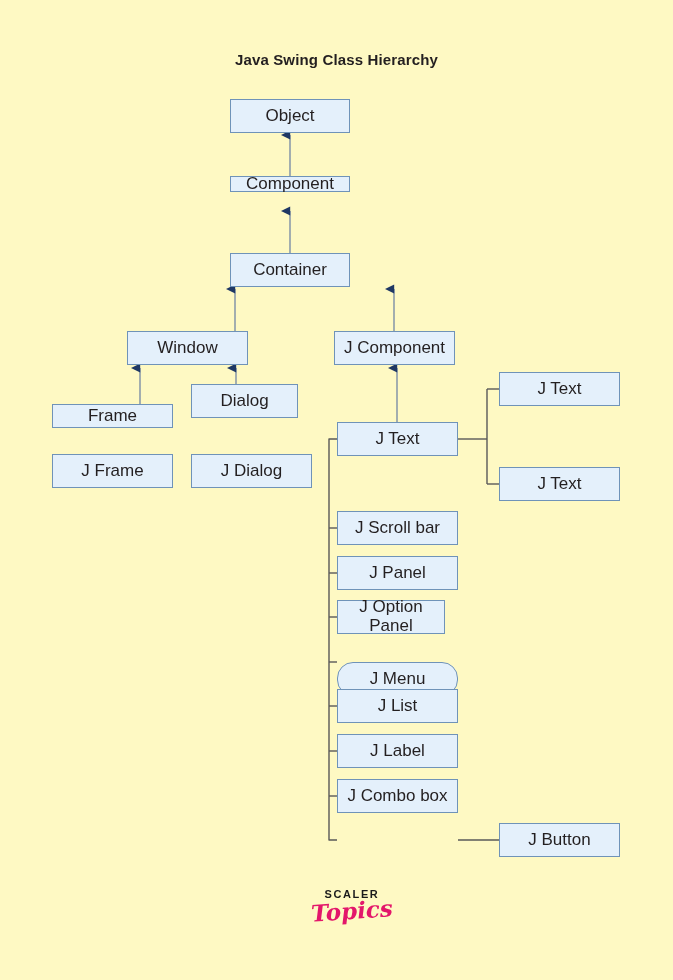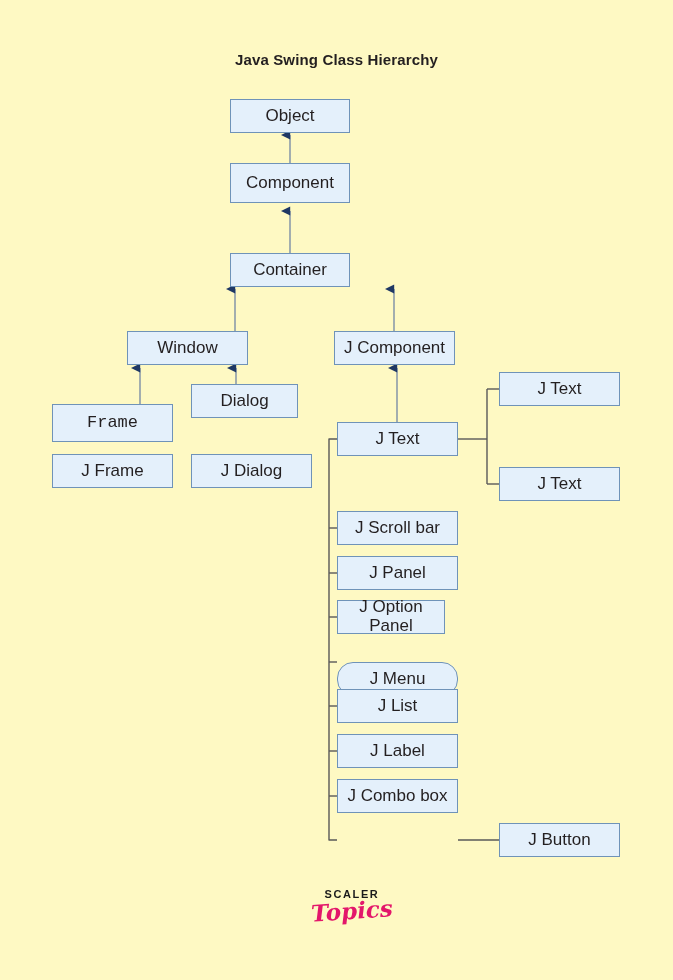--- a/index.html
+++ b/index.html
@@ -114,25 +114,25 @@
       <path d="M 487 389 L 499 389"></path>
       <path d="M 487 484 L 499 484"></path>
     </g>
 
     <g stroke="#595959" stroke-width="1.4" fill="none">
       <line x1="458" y1="840" x2="499" y2="840"></line>
     </g>
   </svg>
 
   <div class="node" style="left:230px; top:99px;  width:120px; height:34px;">Object</div>
-  <div class="node" style="left:230px; top:163px; width:120px; height:40px;">Component</div>
+  <div class="node" style="left:230px; top:176px; width:120px; height:16px;">Component</div>
   <div class="node" style="left:230px; top:253px; width:120px; height:34px;">Container</div>
   <div class="node" style="left:127px; top:331px; width:121px; height:34px;">Window</div>
   <div class="node" style="left:334px; top:331px; width:121px; height:34px;">J Component</div>
-  <div class="node" style="left:52px;  top:404px; width:121px; height:38px;font-family:Liberation Mono, monospace;">Frame</div>
+  <div class="node" style="left:52px;  top:404px; width:121px; height:24px;">Frame</div>
   <div class="node" style="left:191px; top:384px; width:107px; height:34px;">Dialog</div>
   <div class="node" style="left:52px;  top:454px; width:121px; height:34px;">J Frame</div>
   <div class="node" style="left:191px; top:454px; width:121px; height:34px;">J Dialog</div>
   <div class="node" style="left:337px; top:422px; width:121px; height:34px;">J Text</div>
   <div class="node" style="left:499px; top:372px; width:121px; height:34px;">J Text</div>
   <div class="node" style="left:499px; top:467px; width:121px; height:34px;">J Text</div>
   <div class="node" style="left:337px; top:511px; width:121px; height:34px;">J Scroll bar</div>
   <div class="node" style="left:337px; top:556px; width:121px; height:34px;">J Panel</div>
   <div class="node" style="left:337px; top:600px; width:108px; height:34px;">J Option Panel</div>
   <div class="node" style="left:337px; top:662px; width:121px; height:34px;border-radius:16px;">J Menu</div>

